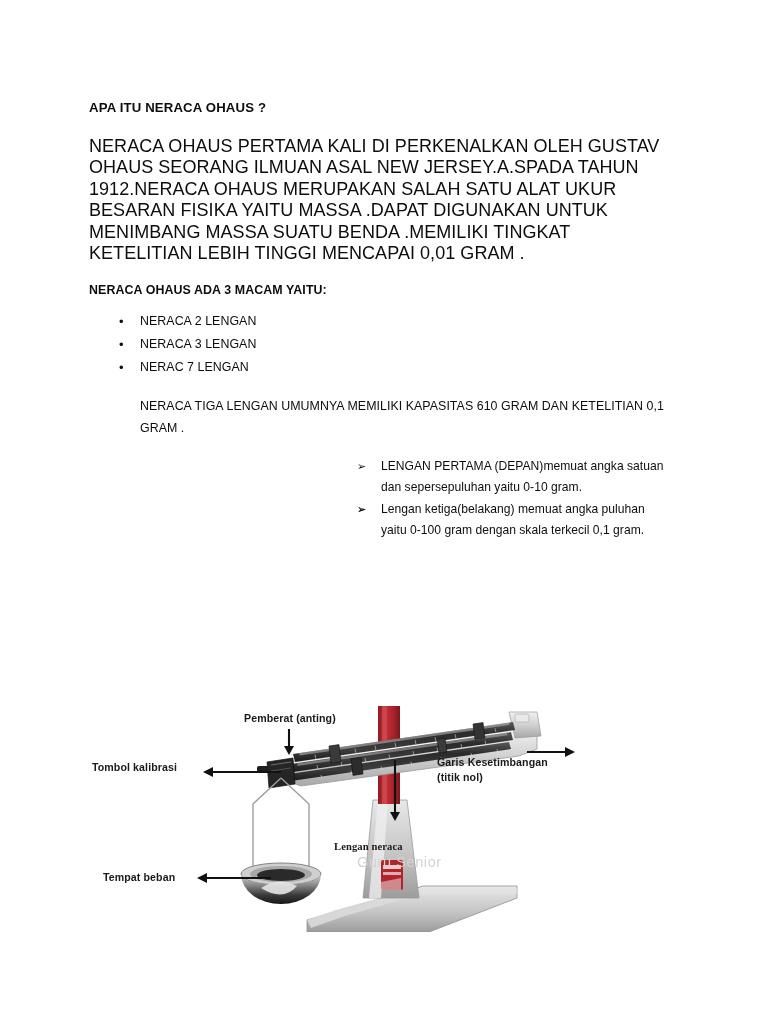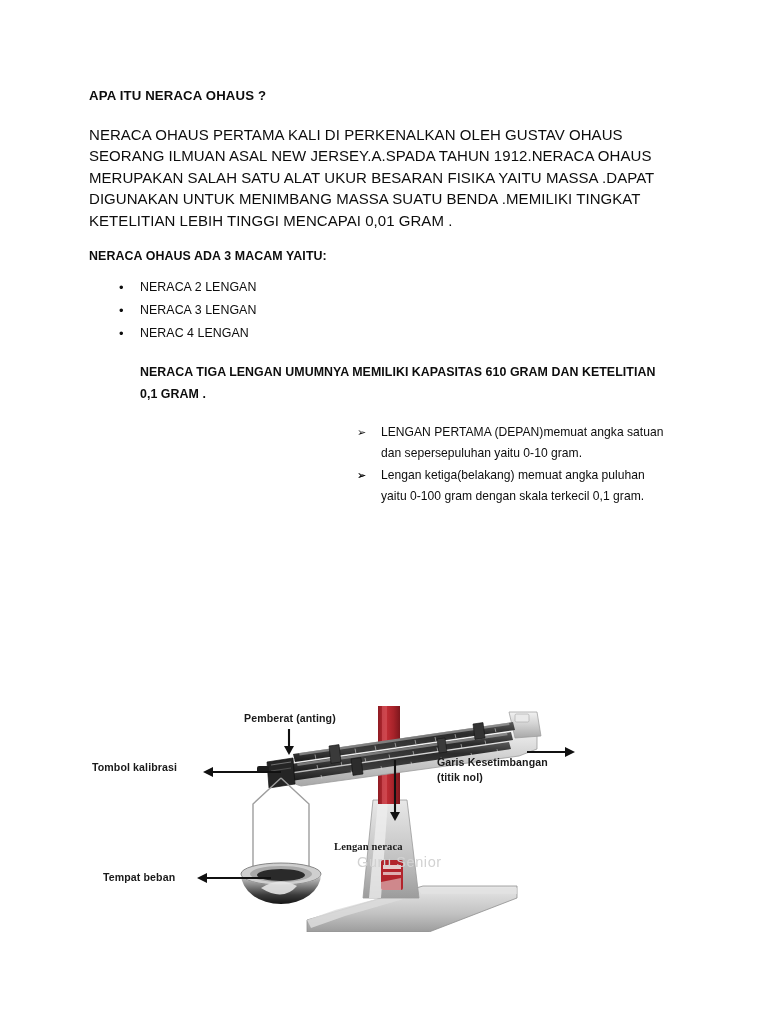--- a/index.html
+++ b/index.html
@@ -27,25 +27,25 @@
   .content {
     position: absolute;
     left: 89px;
     top: 84px;
     width: 584px;
   }
   .doc-title {
     font-size: 13.2px;
     font-weight: bold;
     letter-spacing: 0.15px;
-    margin: 4px 0 19px 0;
+    margin: 16px 0 19px 0;
     line-height: 1.25;
   }
   .body-para {
-    font-size: 15px;
+    font-size: 18px;
     line-height: 21.5px;
     margin: 0 0 18px 0;
     letter-spacing: 0.05px;
   }
   .sub-head {
     font-size: 12.4px;
     font-weight: bold;
     margin: 10px 0 13px 0;
     letter-spacing: 0.1px;
   }
@@ -67,21 +67,21 @@
     position: absolute;
     left: 30px;
     top: 0;
     font-size: 13px;
     line-height: 23px;
   }
 
   
   .indent-para {
     font-size: 12.4px;
-    font-weight: bold;
+    font-weight: normal;
     line-height: 22px;
     margin: 16px 0 0 51px;
     letter-spacing: 0.05px;
   }
 
   
   .arrow-list {
     list-style: none;
     margin: 17px 0 0 0;
     padding: 0;
@@ -155,21 +155,21 @@
       <li class="dot-item">
         <span class="dot-mark">•</span>
         <span>NERACA 2 LENGAN</span>
       </li>
       <li class="dot-item">
         <span class="dot-mark">•</span>
         <span>NERACA 3 LENGAN</span>
       </li>
       <li class="dot-item">
         <span class="dot-mark">•</span>
-        <span>NERAC 4 LENGAN</span>
+        <span>NERAC 7 LENGAN</span>
       </li>
     </ul>
 
     <p class="indent-para">NERACA TIGA LENGAN UMUMNYA MEMILIKI KAPASITAS 610 GRAM DAN KETELITIAN 0,1 GRAM .</p>
 
     <ul class="arrow-list">
       <li class="arrow-item">
         <span class="arrow-mark">➢</span>
         <span>LENGAN PERTAMA (DEPAN)memuat angka satuan dan sepersepuluhan yaitu 0-10 gram.</span>
       </li>

